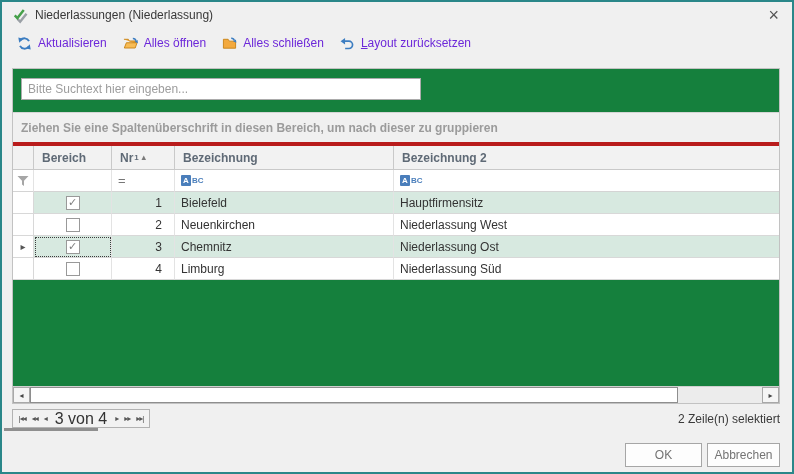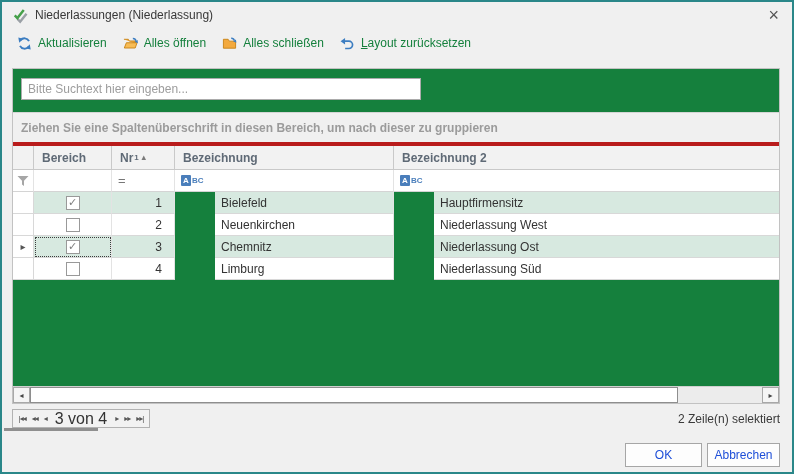--- a/index.html
+++ b/index.html
@@ -10,21 +10,21 @@
     font-family:"Liberation Sans", sans-serif; font-size:12px; color:#333;
     overflow:hidden;
   }
   
   .titlebar{ position:absolute; left:0; top:0; right:0; height:26px; display:flex; align-items:center; padding-left:9px; }
   .titlebar .ticon{ width:17px; height:17px; margin-right:7px; flex:0 0 auto; }
   .title-text{ color:#383838; }
   .close-btn{ position:absolute; right:13px; top:4px; font-size:18px; color:#555; line-height:18px; cursor:default; }
   
   .toolbar{ position:absolute; left:0; top:26px; right:0; height:30px; display:flex; align-items:center; padding-left:7px; }
-  .tb-item{ display:flex; align-items:center; gap:6px; padding:4px 8px; color:#15803d; }
+  .tb-item{ display:flex; align-items:center; gap:6px; padding:4px 8px; color:#6d28d9; }
   .tb-item svg{ width:15px; height:15px; flex:0 0 auto; }
   .accel{ text-decoration:underline; }
   
   .panel{ position:absolute; left:10px; top:66px; width:768px; height:336px; background:#15803d; border:1px solid #c2c2c2; }
   .search-input{
     position:absolute; left:8px; top:9px; width:400px; height:22px;
     border:1px solid #ababab; padding:0 6px; font-family:"Liberation Sans",sans-serif; font-size:12px; color:#333; outline:none;
   }
   .search-input::placeholder{ color:#9d9d9d; opacity:1; }
   .group-area{
@@ -49,36 +49,36 @@
   .abc .a-box{ background:#4a7ebb; color:#fff; font-size:8px; font-weight:bold; width:10px; height:11px; display:flex; align-items:center; justify-content:center; border-radius:1px; }
   .abc .bc{ color:#4a7ebb; font-size:8px; font-weight:bold; letter-spacing:0; }
   .grid-body{ position:absolute; left:0; right:0; top:123px; }
   .grid-row{ height:22px; }
   .grid-row .cell{ border-right:1px solid #e3e3e3; border-bottom:1px solid #d8d8d8; display:flex; align-items:center; overflow:hidden; white-space:nowrap; background:#fff; }
   .grid-row.selected .cell{ background:#d7e9e0; }
   .grid-row .cell.ind{ justify-content:center; background:#fff; color:#555; font-size:10px; border-right:1px solid #d8d8d8; }
   .grid-row .cell.auswahl{ justify-content:center; }
   .grid-row .cell.auswahl.focused{ outline:1px dotted #3c3c3c; outline-offset:-2px; }
   .grid-row .cell.nr{ justify-content:flex-end; padding-right:12px; }
-  .grid-row .cell.bez{ padding-left:6px;margin-left:40px; }
+  .grid-row .cell.bez{ padding-left:6px; }
   .checkbox{ width:14px; height:14px; border:1px solid #999; background:#fff; display:flex; align-items:center; justify-content:center; font-size:11px; color:#7d7d7d; line-height:1; }
   
   .hscroll{ position:absolute; left:0; right:0; bottom:0; height:17px; background:#ececec; border-top:1px solid #d0d0d0; }
   .sb-btn{ position:absolute; top:0; width:17px; height:16px; background:#f5f5f5; border:1px solid #a8a8a8; display:flex; align-items:center; justify-content:center; font-size:8px; color:#444; }
   .sb-btn.left{ left:0; }
   .sb-btn.right{ right:0; }
   .sb-thumb{ position:absolute; left:17px; top:0; width:648px; height:16px; background:#fff; border:1px solid #8e8e8e; }
   
   .pager{ position:absolute; left:10px; top:407px; width:138px; height:19px; background:#f2f2f2; border:1px solid #b2b2b2; display:flex; align-items:center; justify-content:center; gap:6px; }
   .pg-btn{ font-size:8px; color:#555; letter-spacing:-1px; line-height:1; }
   .pg-label{ font-size:16px; color:#333; margin:0 2px; }
   .pager-thumb{ position:absolute; left:2px; top:426px; width:94px; height:3px; background:#8f8f8f; }
   .status{ position:absolute; right:12px; top:407px; height:19px; display:flex; align-items:center; color:#3a3a3a; }
   
-  .btn{ position:absolute; top:441px; height:24px; background:#fdfdfd; border:1px solid #a6a6a6; font-family:"Liberation Sans",sans-serif; font-size:12px; color:#1d4ed8; display:flex; align-items:center; justify-content:center; }
+  .btn{ position:absolute; top:441px; height:24px; background:#fdfdfd; border:1px solid #a6a6a6; font-family:"Liberation Sans",sans-serif; font-size:12px; color:#737373; display:flex; align-items:center; justify-content:center; }
   .btn.ok{ left:623px; width:77px; }
   .btn.cancel{ left:705px; width:73px; }
 </style>
 </head>
 <body>
 
 <div class="dialog">
 
   <div class="titlebar">
     <svg class="ticon" viewBox="0 0 16 16">

